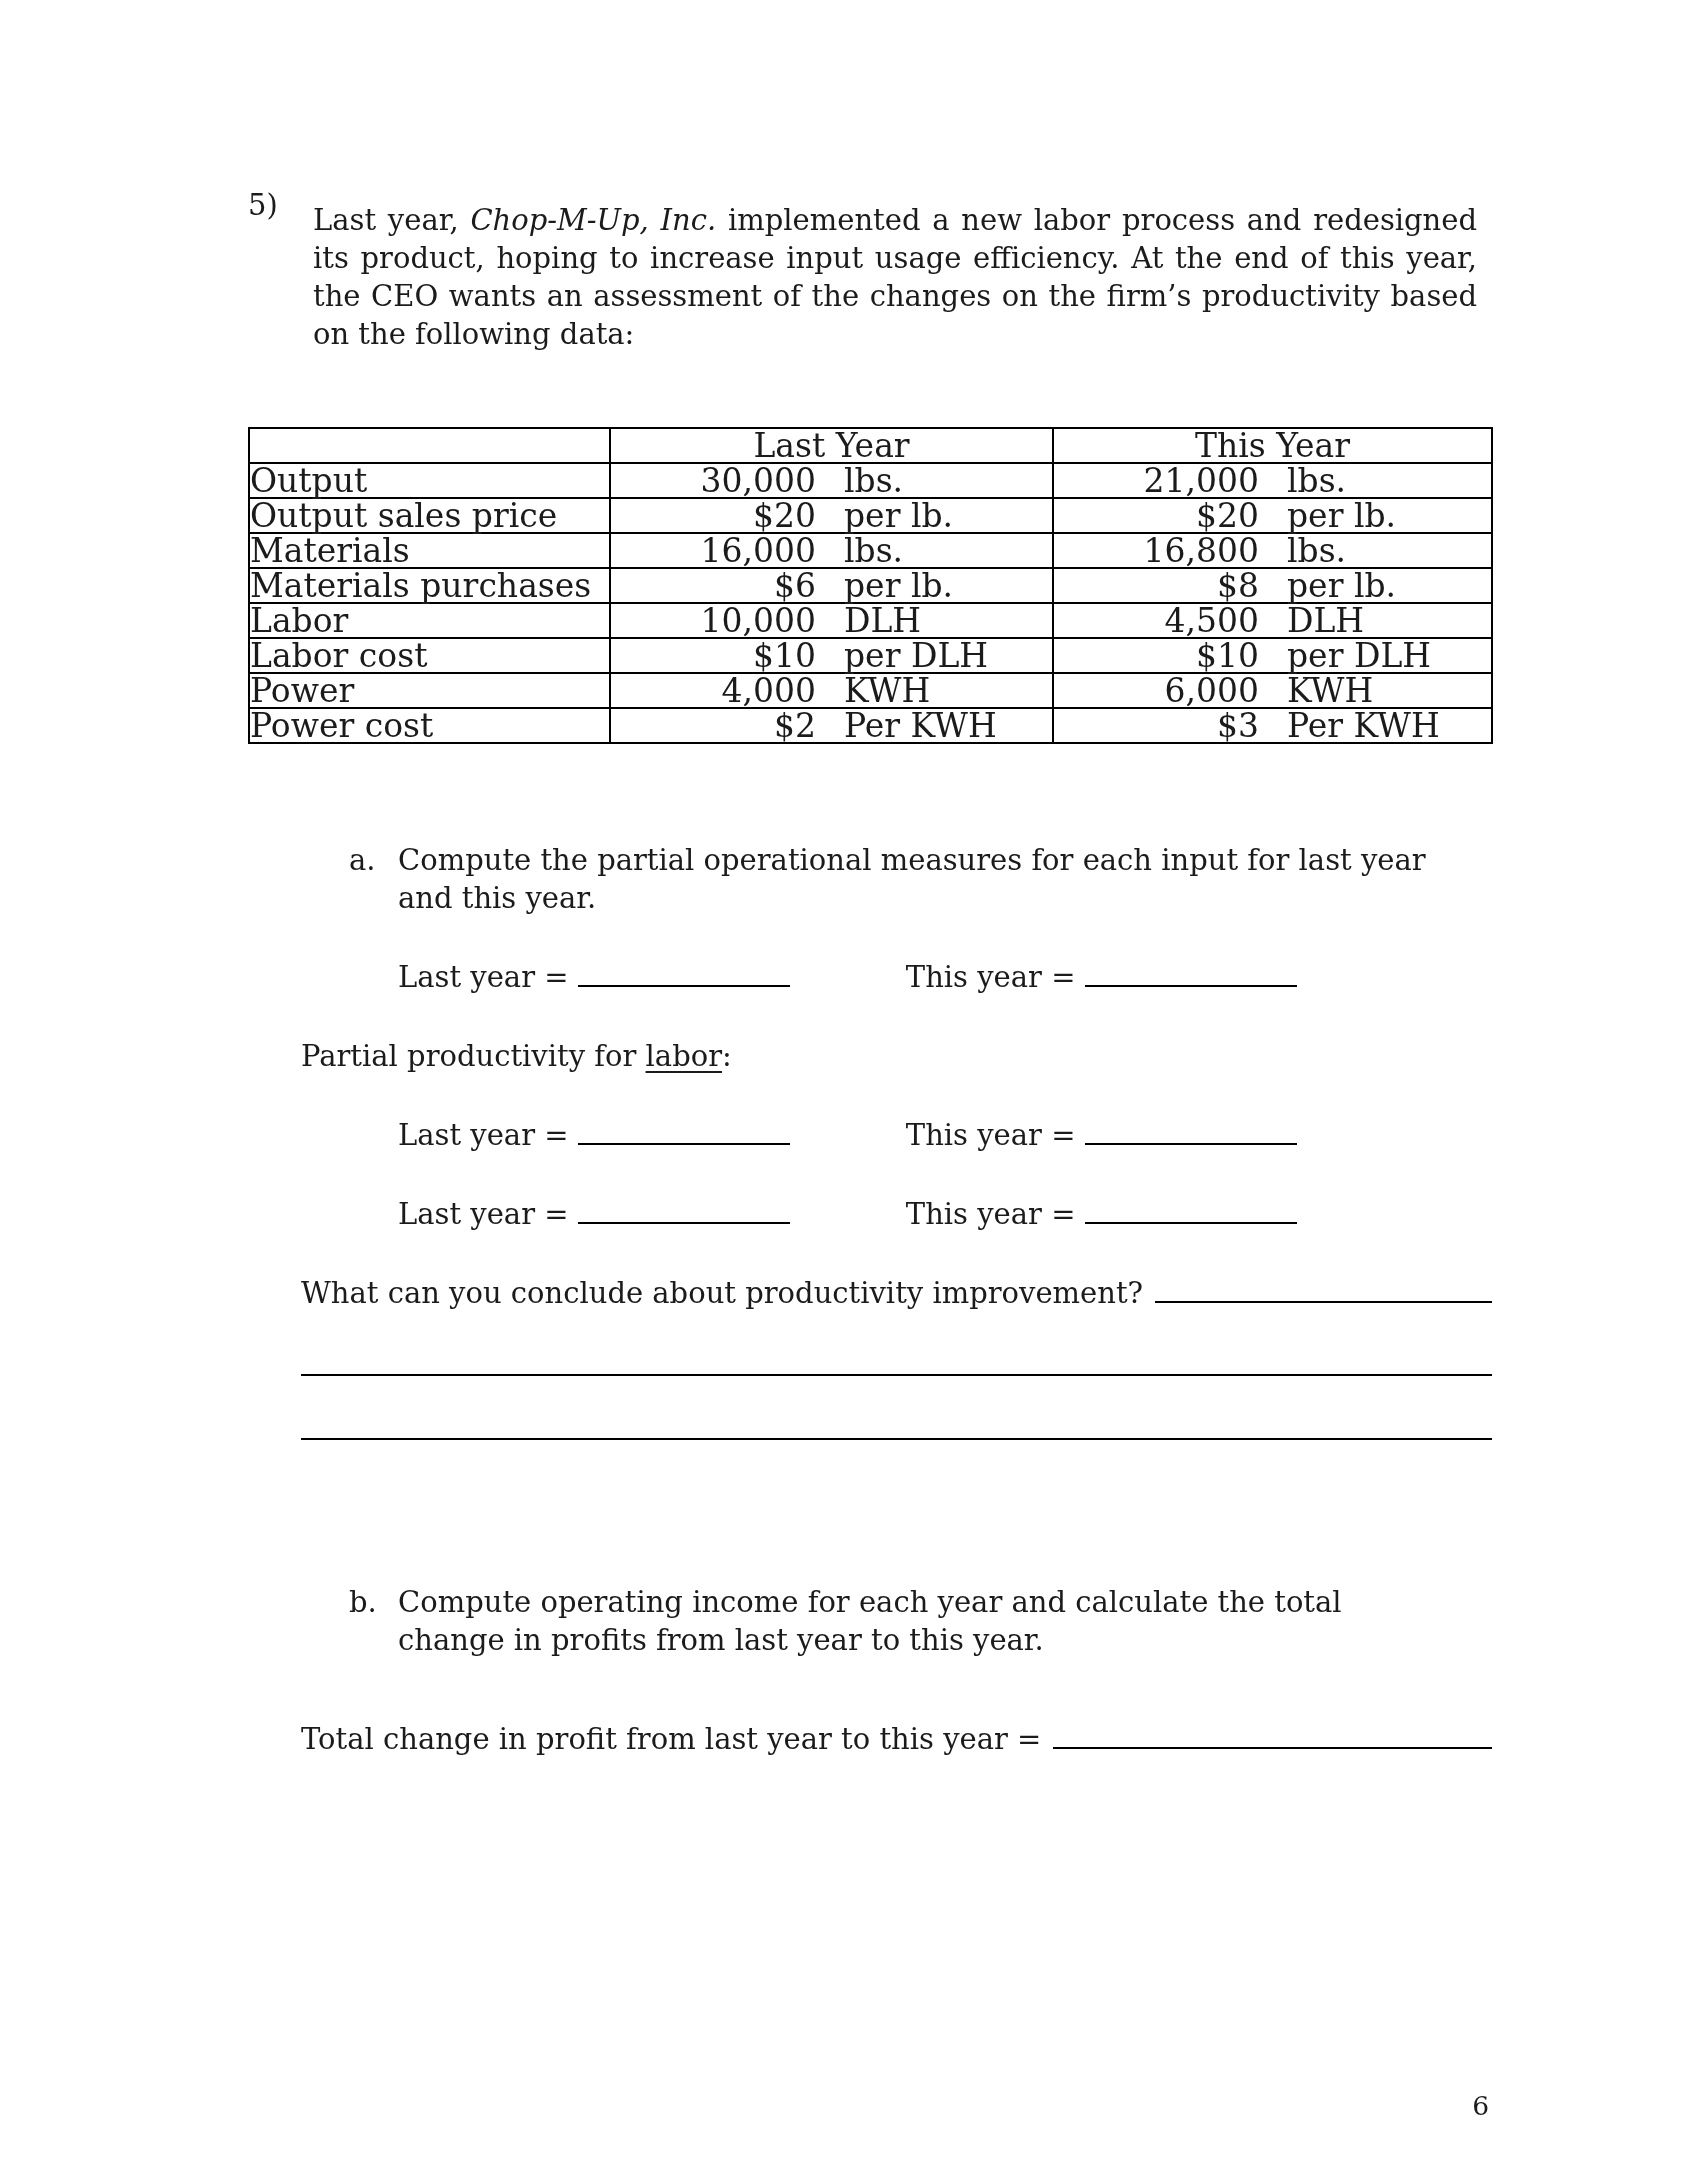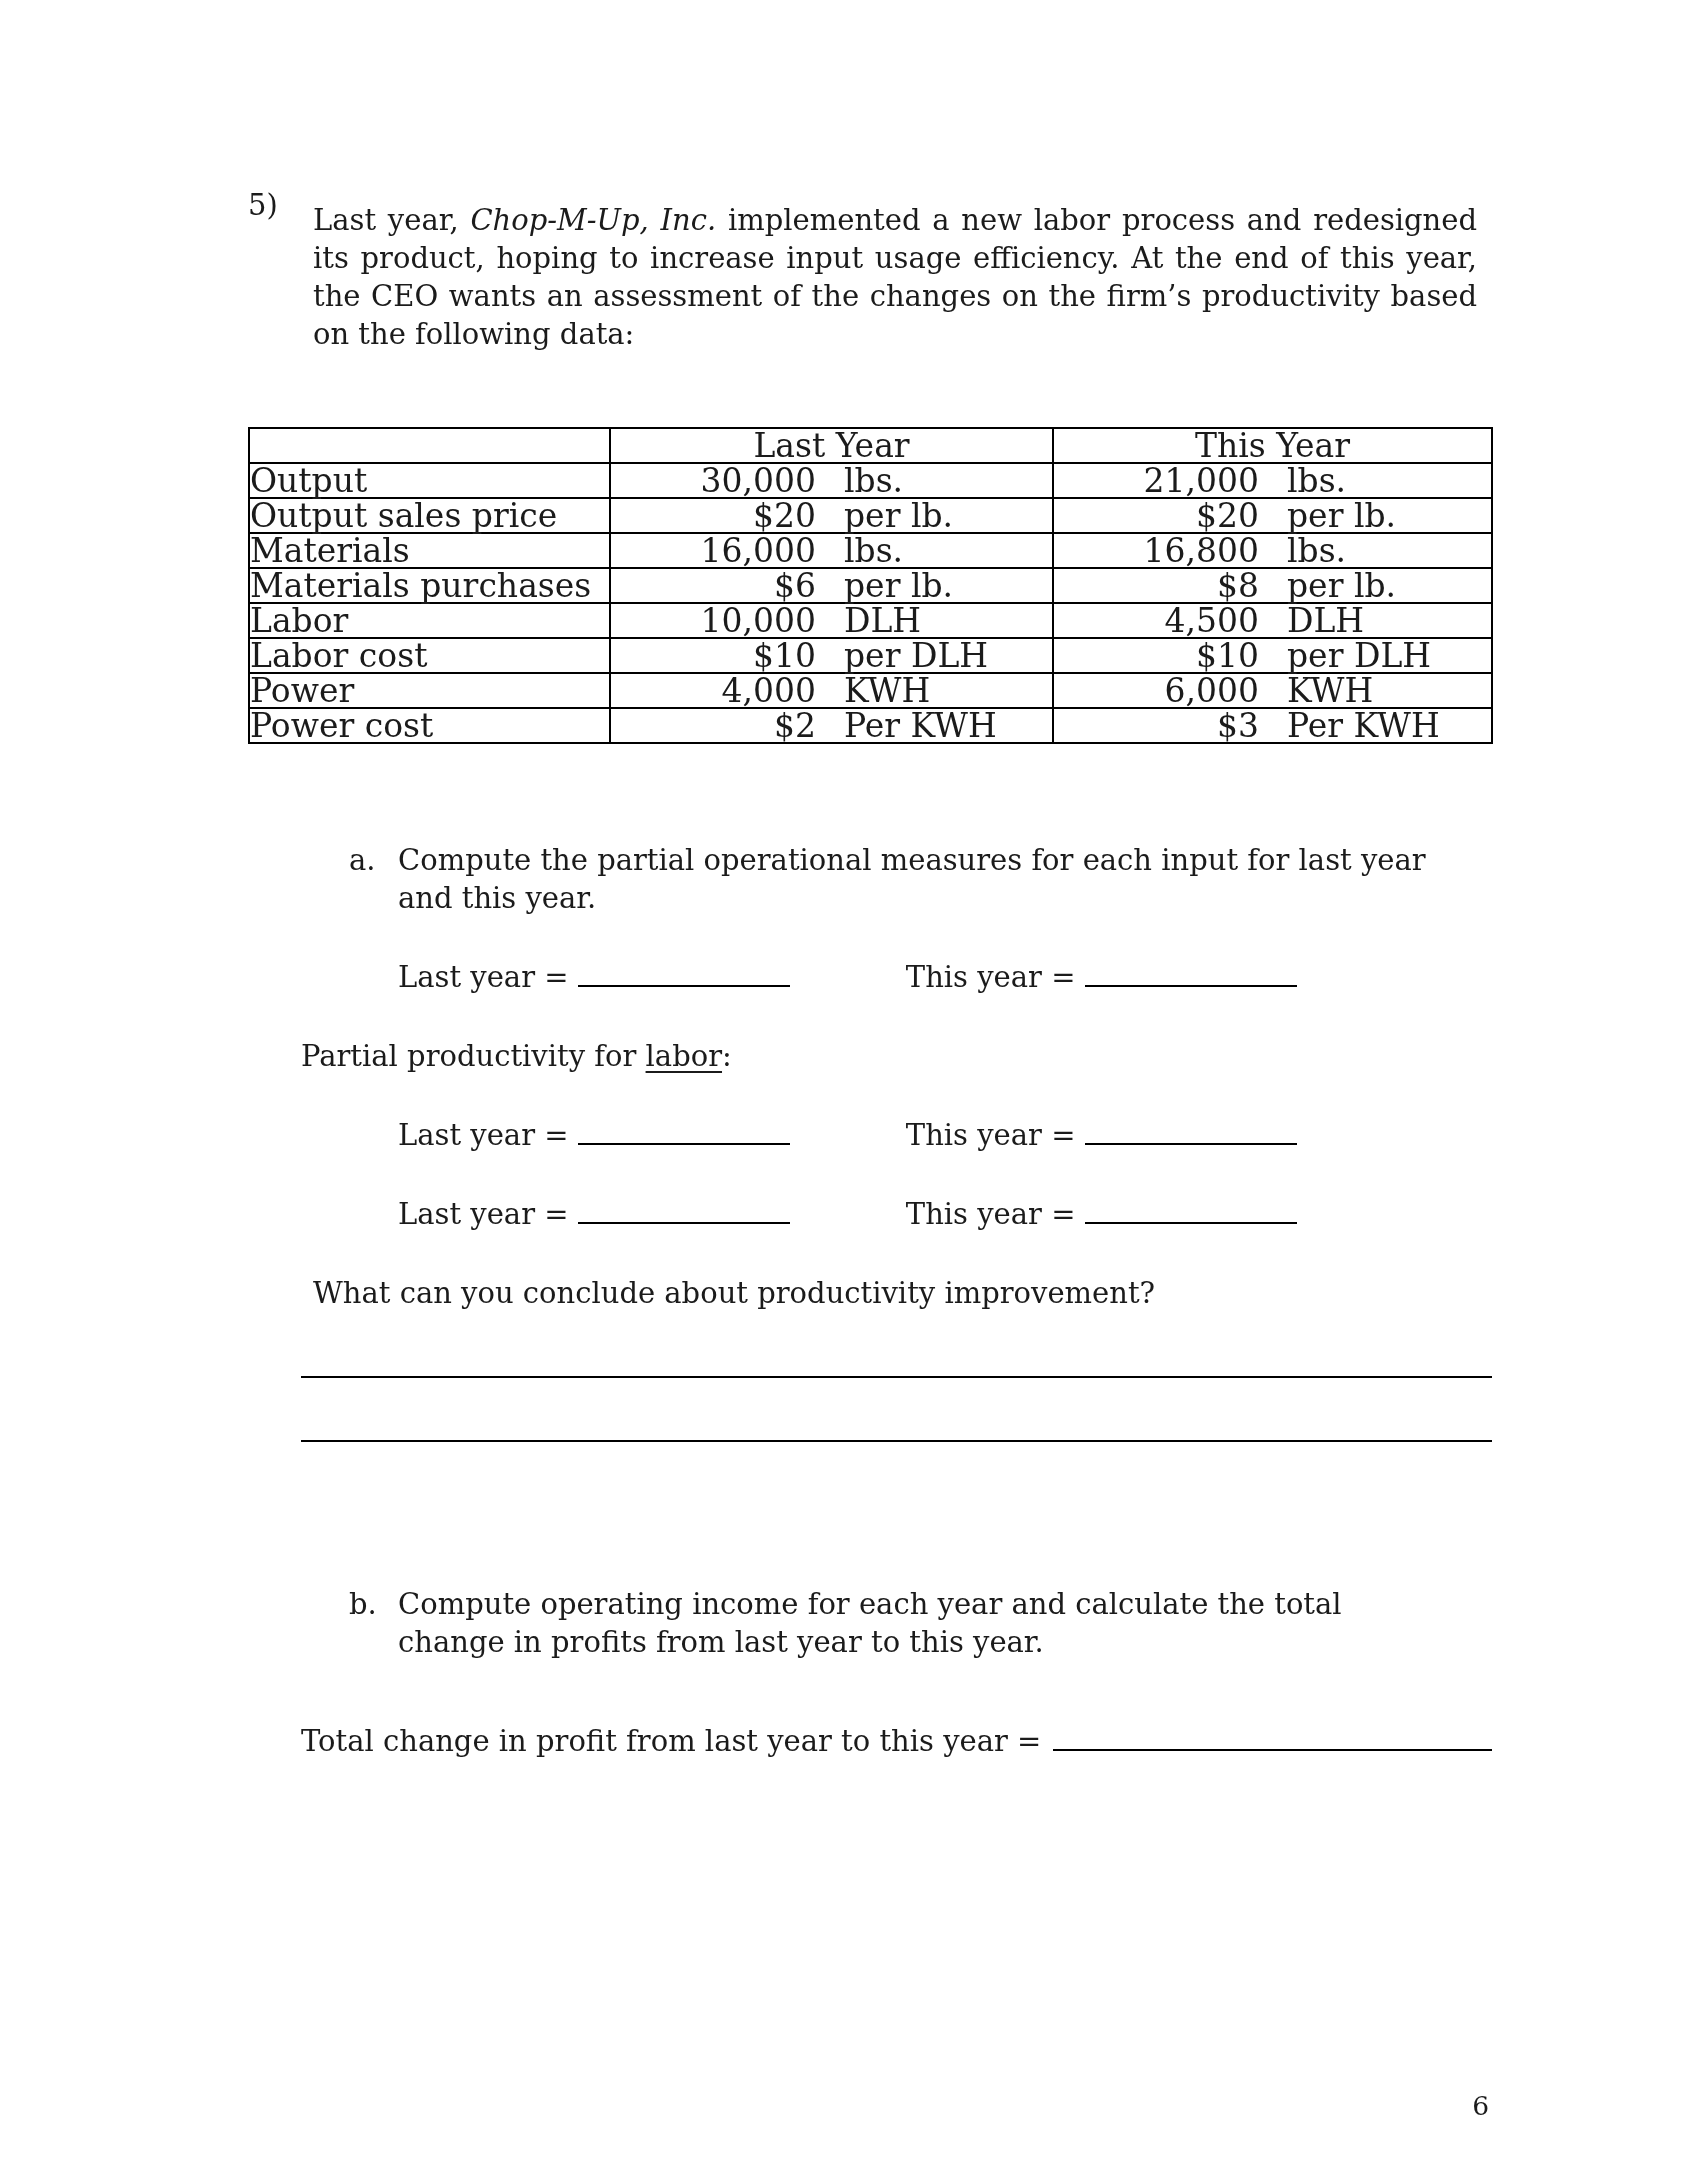--- a/index.html
+++ b/index.html
@@ -74,21 +74,20 @@
     border-bottom: 2.6px solid #000;
     margin-left: 9.3px;
   }
   .ans-label.second { margin-left: 116px; }
 
   
   .question-row {
     margin: 41px 0 0 53px;
     display: flex;
     align-items: baseline;
-    flex-direction: column;
   }
   .q-blank {
     flex: 1;
     height: 20px;
     border-bottom: 2.6px solid #000;
     margin-left: 12px;
     margin-right: 0;
   }
 
   .rule {

